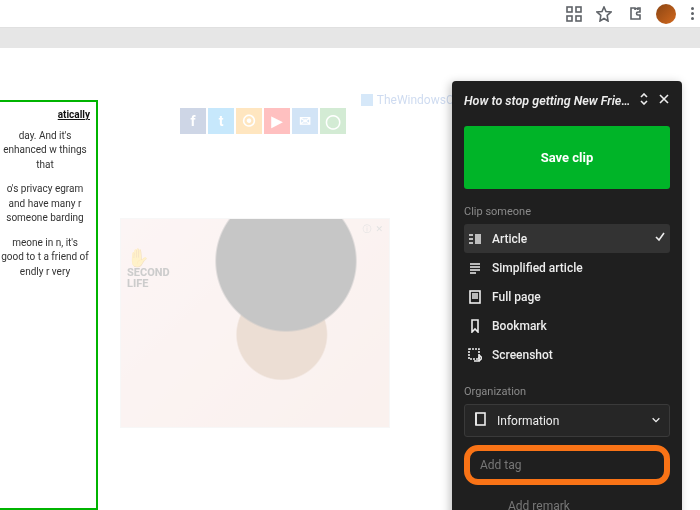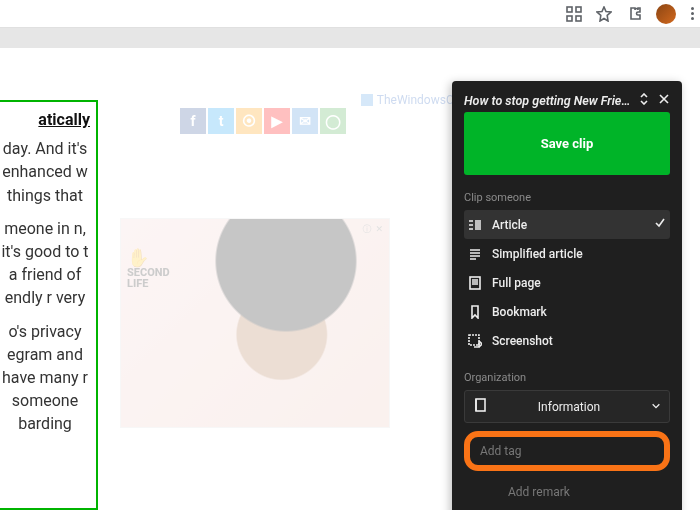--- a/index.html
+++ b/index.html
@@ -12,55 +12,55 @@
   .chrome .kebab { width: 4px; display: flex; flex-direction: column; gap: 2px; align-items: center; }
   .chrome .kebab span { width: 3px; height: 3px; background: #5f6368; border-radius: 50%; }
   
   
   .grey-strip { height: 20px; background: #e6e6e6; }
   
   
   .page { position: relative; height: calc(100% - 48px); background: #fff; }
   .faded { opacity: 0.25; }
   
-  .article-box { position: absolute; left: 0; top: 52px; width: 98px; border: 2px solid #00b400; border-left: none; padding: 6px 6px 6px 0; font-size: 16px; color: #333; line-height: 1.45; height: 410px; }
+  .article-box { position: absolute; left: 0; top: 52px; width: 98px; border: 2px solid #00b400; border-left: none; padding: 6px 6px 6px 0; font-size: 10px; color: #333; line-height: 1.45; height: 410px; }
   .article-box .hdr { font-weight: 700; text-decoration: underline; color: #111; margin-bottom: 6px; text-align: right;}
   .article-box p { margin-bottom: 10px; text-align: center; }
   
   .watermark { position: absolute; right: 230px; top: 45px; font-size: 12px; color: #3b6fc4; display: flex; align-items: center; gap:4px; }
   .watermark .sq { width:12px; height:12px; background:#5aa0e6; }
   
   .socials { position: absolute; left: 180px; top: 60px; display: flex; gap: 2px; }
   .socials .s { width: 26px; height: 26px; display:flex; align-items:center; justify-content:center; color:#fff; font-size:14px; font-weight:bold; }
   
   .ad { position: absolute; left: 120px; top: 170px; width: 270px; height: 210px; background: linear-gradient(135deg, #f2d5d5, #e8c4b8); border:1px solid #ddd; position:absolute; }
   .ad .lbl { position:absolute; top:4px; right:6px; font-size:9px; color:#888; }
   .ad .lbl .x { margin-left:4px; }
   .ad .logo { position:absolute; left:6px; top:30px; font-size:11px; font-weight:800; color:#333; line-height:1; }
   .ad .logo .hand { font-size:18px; }
   .ad .person { position:absolute; left:60px; top:0; width:210px; height:210px; background: radial-gradient(circle at 50% 20%, #1a1a1a 0 35%, transparent 36%), radial-gradient(circle at 48% 55%, #b07850 0 28%, transparent 29%); }
   
   
   .panel { position: absolute; right: 18px; top: 33px; width: 230px; height: 458px; background: #1f1f1f; color: #ededed; border-radius: 4px; padding: 12px 12px 8px 12px; font-size: 12px; box-shadow: -2px 2px 10px rgba(0,0,0,0.25); }
-  .panel .titlebar { display:flex; align-items:center; justify-content:space-between; margin-bottom:4px; gap:6px; }
+  .panel .titlebar { display:flex; align-items:center; justify-content:space-between; margin-bottom:18px; gap:6px; }
   .panel .titlebar .t { font-style: italic; font-weight:600; font-size:12.5px; white-space:nowrap; overflow:hidden; text-overflow:ellipsis; flex:1; }
   .panel .titlebar .ticons { display:flex; gap:8px; align-items:center; }
   .panel .titlebar svg { width:12px; height:12px; }
   
   .save-btn { background:#00b428; color:#fff; font-weight:700; font-size:13px; text-align:center; padding:24px 0; border-radius:3px; margin-bottom:16px; cursor:pointer; }
   
   .sect-label { color:#8a8a8a; font-size:11px; margin-bottom:6px; }
   .fmt-list { margin-bottom:16px; }
   .fmt { display:flex; align-items:center; gap:10px; padding:7px 4px; border-radius:3px; cursor:pointer; margin-bottom:1px; }
   .fmt.sel { background:#333; }
   .fmt .fi { width:14px; height:14px; display:flex; align-items:center; justify-content:center; }
   .fmt .lbl { flex:1; font-size:12px; font-weight:500; }
   .fmt .chk { width:12px; }
   
-  .org .select { display:flex; align-items:center; gap:10px; padding:7px 8px; border:1px solid #3a3a3a; border-radius:3px; margin-bottom:8px; cursor:pointer; background:#262626;text-align:center; }
+  .org .select { display:flex; align-items:center; gap:10px; padding:7px 8px; border:1px solid #3a3a3a; border-radius:3px; margin-bottom:8px; cursor:pointer; background:#262626; }
   .org .select .lbl { flex:1; }
   .org .tag { padding:7px 10px; border:6px solid #f97316; border-radius:14px; color:#777; margin-bottom:10px; cursor:text; }
   .org .remark { padding:4px 2px; color:#777; cursor:pointer; margin-bottom: 30px; margin-left: 42px; }
   
   .settings-row { display:flex; align-items:center; gap:8px; padding:6px 2px; }
   .settings-row .lbl { flex:1; font-weight:600; }
   .settings-row .badge { width:18px; height:18px; border-radius:50%; background:#00b46a; color:#0a3; display:flex; align-items:center; justify-content:center; font-size:10px; font-weight:800; }
   
   svg { stroke: currentColor; fill: none; stroke-width: 1.6; }
 </style>
@@ -118,22 +118,22 @@
         <div>SECOND</div>
         <div>LIFE</div>
       </div>
       <div class="person"></div>
     </div>
   </div>
 
   <div class="article-box">
     <div class="hdr">atically</div>
     <p>day. And it's enhanced w things that</p>
+    <p>o's privacy egram and have many r someone barding</p>
     <p>meone in n, it's good to t a friend of endly r very</p>
-    <p>o's privacy egram and have many r someone barding</p>
   </div>
 
   <div class="panel">
     <div class="titlebar">
       <span class="t">How to stop getting New Friend</span>
       <span class="ticons">
         <span><svg viewBox="0 0 12 12">
               <path d="M3 4l3-3 3 3M3 8l3 3 3-3"></path>
             </svg></span>
         <span><svg viewBox="0 0 12 12">

